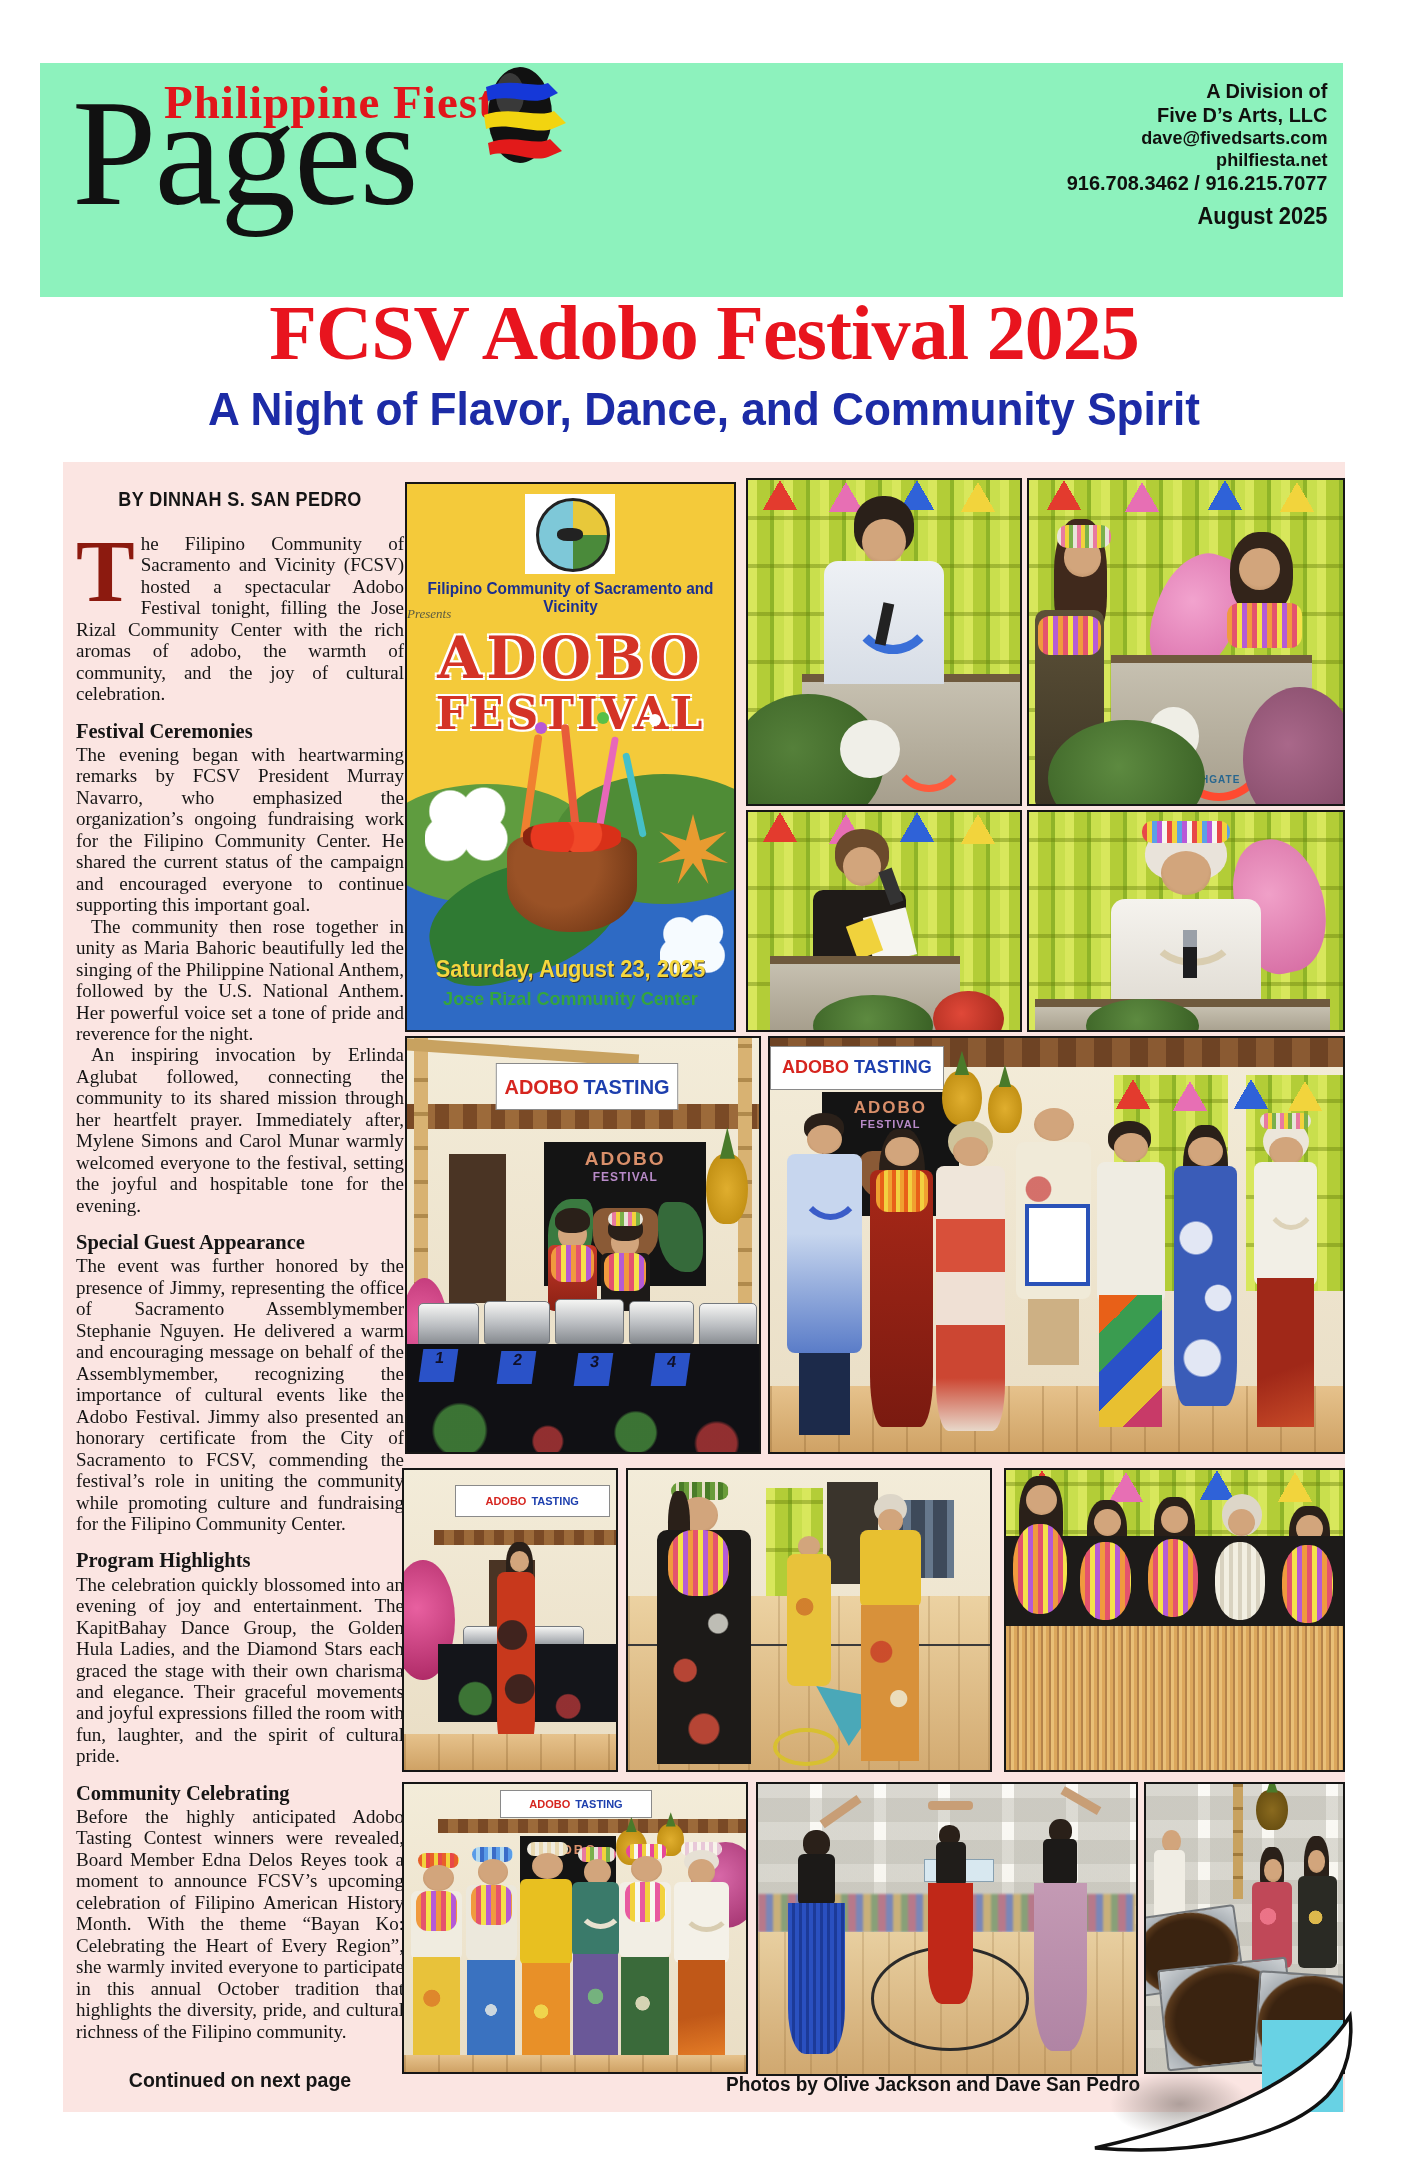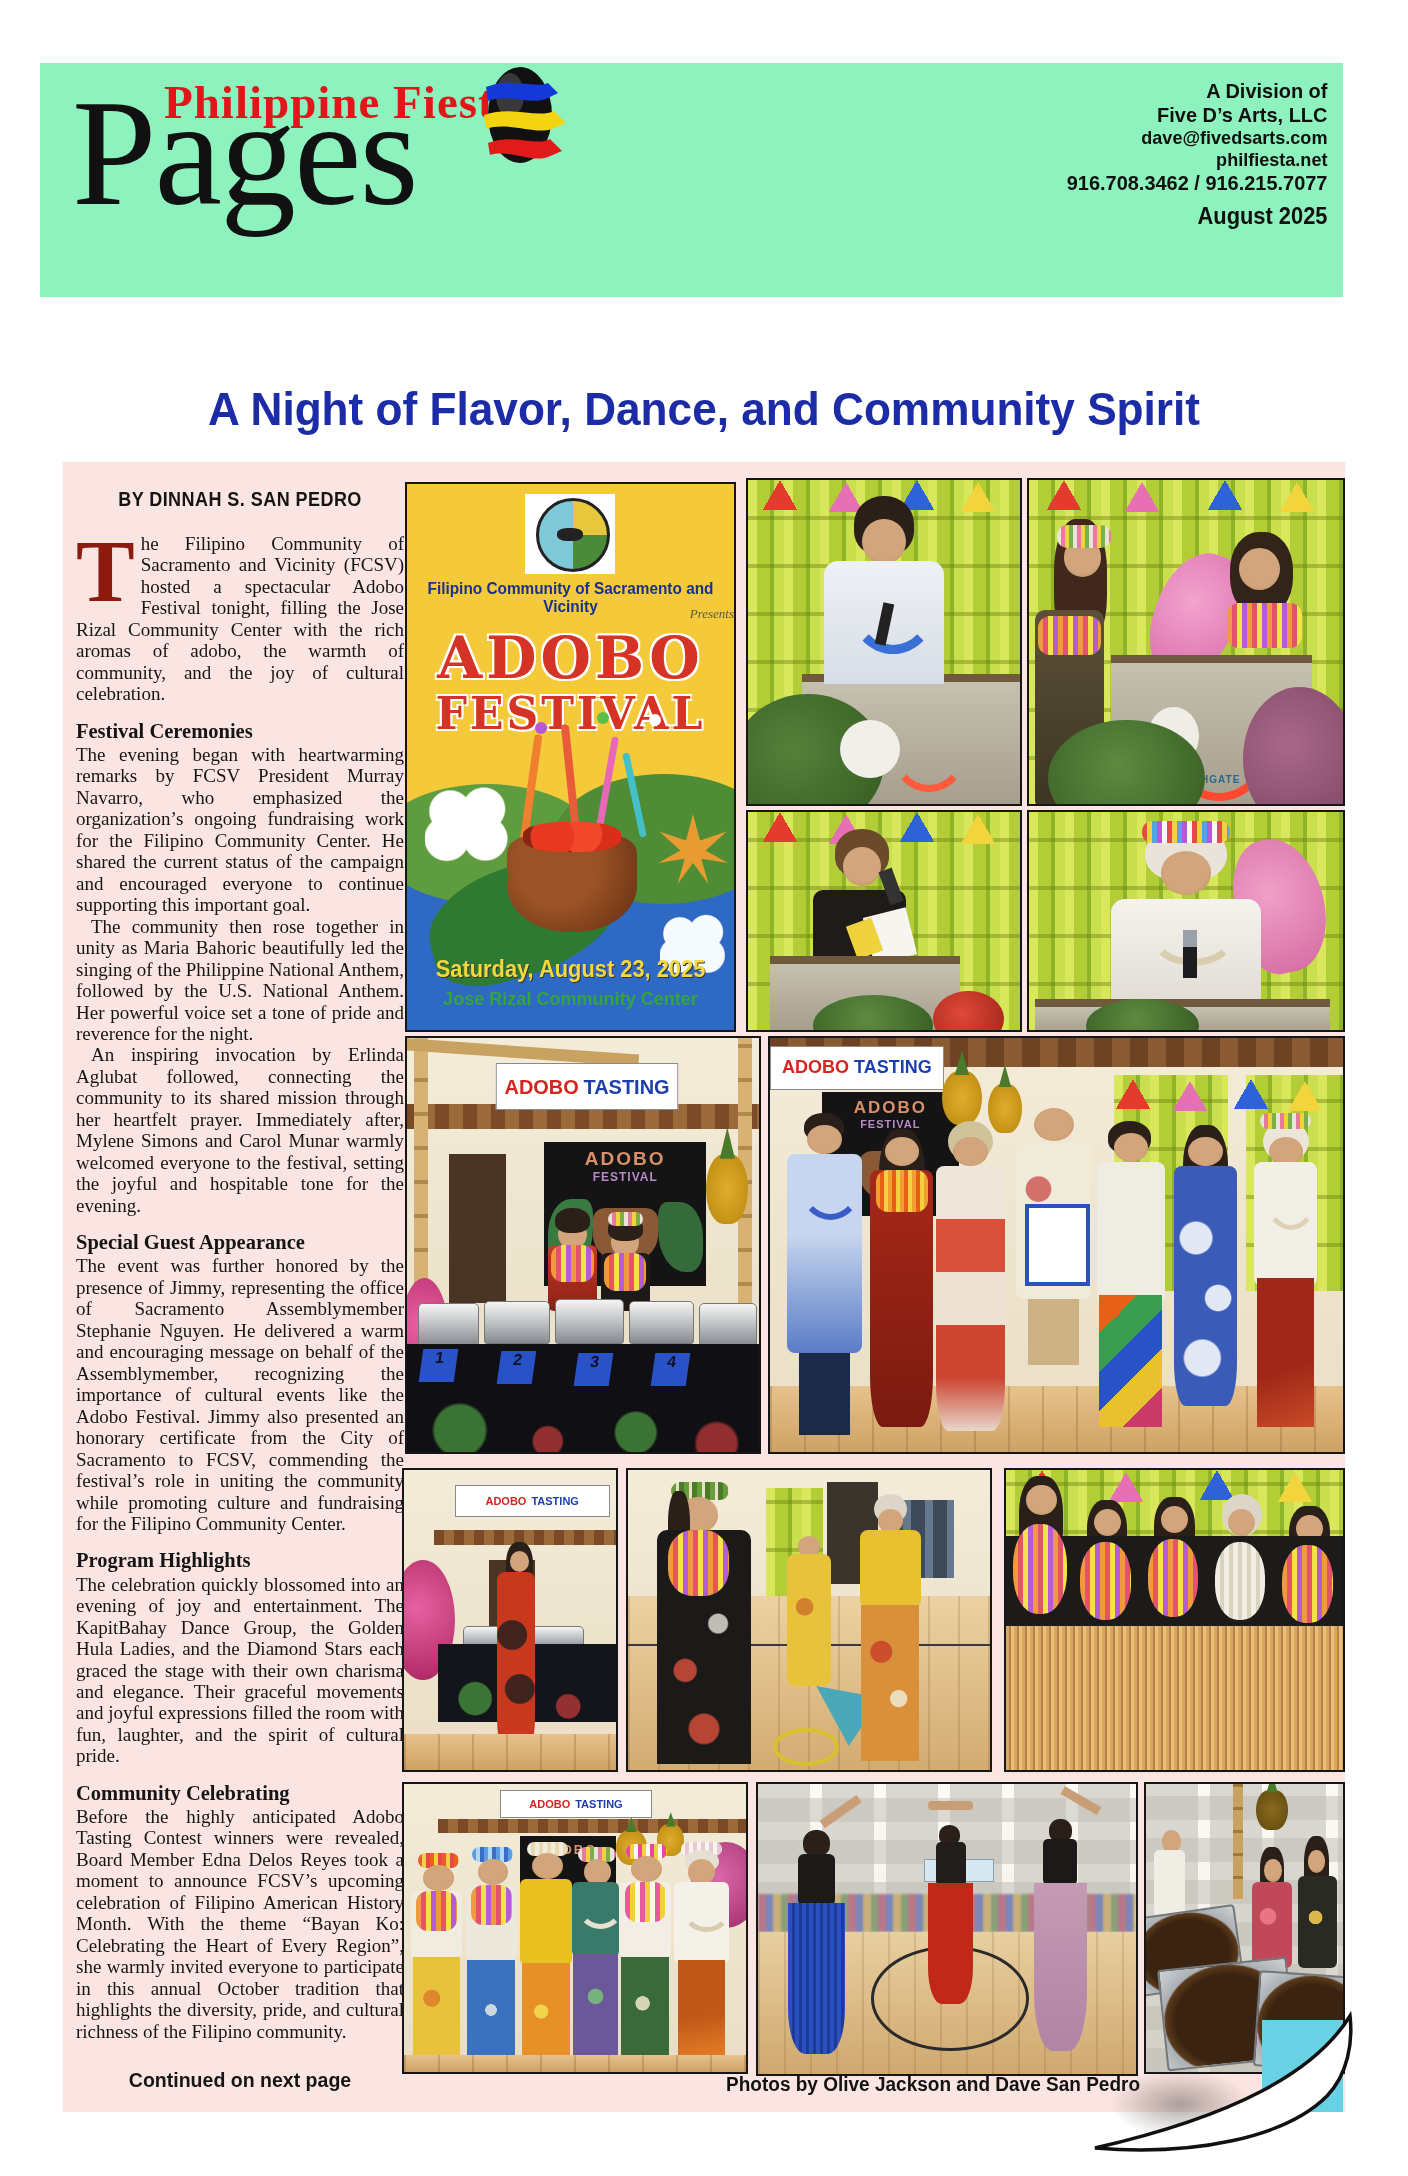--- a/index.html
+++ b/index.html
@@ -117,20 +117,21 @@
     <div class="mast-right">
       <div class="l1">A Division of</div>
       <div class="l1">Five D’s Arts, LLC</div>
       <div class="l2">dave@fivedsarts.com</div>
       <div class="l2">philfiesta.net</div>
       <div class="l1">916.708.3462 / 916.215.7077</div>
       <div class="issue">August 2025</div>
     </div>
   </header>
 
+  <div class="hl-title">FCSV Adobo Festival 2025</div>
   <div class="hl-sub">A Night of Flavor, Dance, and Community Spirit</div>
 
   <div class="pink"></div>
 
   <div class="col">
     <div class="byline">BY DINNAH S. SAN PEDRO</div>
     <div class="body-t">
       <p><span class="dropcap">T</span><span>he Filipino Community of Sacramento and Vicinity (FCSV) hosted a spectacular Adobo Festival tonight, filling the Jose Rizal Community Center with the rich aromas of adobo, the warmth of community, and the joy of cultural celebration.</span></p>
       <div class="sec-h">Festival Ceremonies</div>
       <p>The evening began with heartwarming remarks by FCSV President Murray Navarro, who emphasized the organization’s ongoing fundraising work for the Filipino Community Center. He shared the current status of the campaign and encouraged everyone to continue supporting this important goal.</p>
@@ -145,21 +146,21 @@
     </div>
     <div class="continued">Continued on next page</div>
   </div>
 
   <div class="ph" style="left:405px;top:482px;width:327px;height:546px;background:linear-gradient(180deg,#f4ca3a 0 68%,#2e6ac4 68% 100%)">
     <div class="abs" style="left:118px;top:10px;width:90px;height:80px;background:#fff">
       <div class="abs" style="left:11px;top:4px;width:68px;height:68px;border-radius:50%;border:3px solid #222;background:conic-gradient(from -90deg,#7ec8d8 0 90deg,#e8c83a 90deg 180deg,#4a8a3a 180deg 270deg,#7ec8d8 270deg 360deg)"></div>
       <div class="abs" style="left:32px;top:34px;width:26px;height:13px;background:#222;border-radius:40%"></div>
     </div>
     <div class="abs smallsans" style="left:0;top:96px;width:327px;text-align:center;font-size:16px;color:#1b2f8f;transform:scaleX(.96)">Filipino Community of Sacramento and Vicinity</div>
-    <div class="abs" style="left:0;top:122px;width:327px;text-align:right;font-style:italic;font-size:13px;color:#5a5a40">Presents</div>
+    <div class="abs" style="left:0;top:122px;width:327px;text-align:left;font-style:italic;font-size:13px;color:#5a5a40">Presents</div>
     <div class="abs" style="left:0;top:140px;width:327px;text-align:center;font-family:'DejaVu Serif',serif;font-weight:bold;font-size:58px;letter-spacing:4px;color:#d43326;text-shadow:-2px -2px 0 #fff,2px -2px 0 #fff,-2px 2px 0 #fff,2px 2px 0 #fff">ADOBO</div>
     <div class="abs" style="left:0;top:204px;width:327px;text-align:center;font-family:'DejaVu Serif',serif;font-weight:bold;font-size:44px;letter-spacing:3px;color:#d43326;text-shadow:-2px -2px 0 #fff,2px -2px 0 #fff,-2px 2px 0 #fff,2px 2px 0 #fff">FESTIVAL</div>
     <div class="abs" style="left:-30px;top:300px;width:220px;height:120px;border-radius:50%;background:#5f9c3f"></div>
     <div class="abs" style="right:-40px;top:290px;width:220px;height:130px;border-radius:50%;background:#4f8c36"></div>
     <div class="abs" style="left:20px;top:380px;width:200px;height:110px;border-radius:50% 20% 60% 30%;background:#2f7a33;transform:rotate(-15deg)"></div>
     <div class="abs" style="right:6px;top:330px;width:70px;height:70px;background:#e89b30;clip-path:polygon(50% 0,60% 38%,98% 25%,68% 52%,100% 70%,62% 64%,72% 100%,50% 70%,28% 100%,38% 64%,0 70%,32% 52%,2% 25%,40% 38%)"></div>
     <div class="abs" style="left:18px;top:300px;width:84px;height:78px;background:radial-gradient(circle at 30% 35%,#fff 0 26%,rgba(0,0,0,0) 28%),radial-gradient(circle at 70% 32%,#fff 0 26%,rgba(0,0,0,0) 28%),radial-gradient(circle at 26% 70%,#fff 0 26%,rgba(0,0,0,0) 28%),radial-gradient(circle at 72% 70%,#fff 0 26%,rgba(0,0,0,0) 28%),radial-gradient(circle at 50% 52%,#fff 0 30%,rgba(0,0,0,0) 32%)"></div>
     <div class="abs" style="right:8px;bottom:56px;width:66px;height:62px;background:radial-gradient(circle at 30% 35%,#f6fbff 0 26%,rgba(0,0,0,0) 28%),radial-gradient(circle at 70% 32%,#f6fbff 0 26%,rgba(0,0,0,0) 28%),radial-gradient(circle at 26% 70%,#f6fbff 0 26%,rgba(0,0,0,0) 28%),radial-gradient(circle at 72% 70%,#f6fbff 0 26%,rgba(0,0,0,0) 28%),radial-gradient(circle at 50% 52%,#f6fbff 0 30%,rgba(0,0,0,0) 32%)"></div>
     <div class="abs" style="left:120px;top:250px;width:8px;height:110px;border-radius:6px;background:#f08030;transform:rotate(8deg)"></div>
     <div class="abs" style="left:160px;top:240px;width:8px;height:120px;border-radius:6px;background:#e85c3a;transform:rotate(-6deg)"></div>

